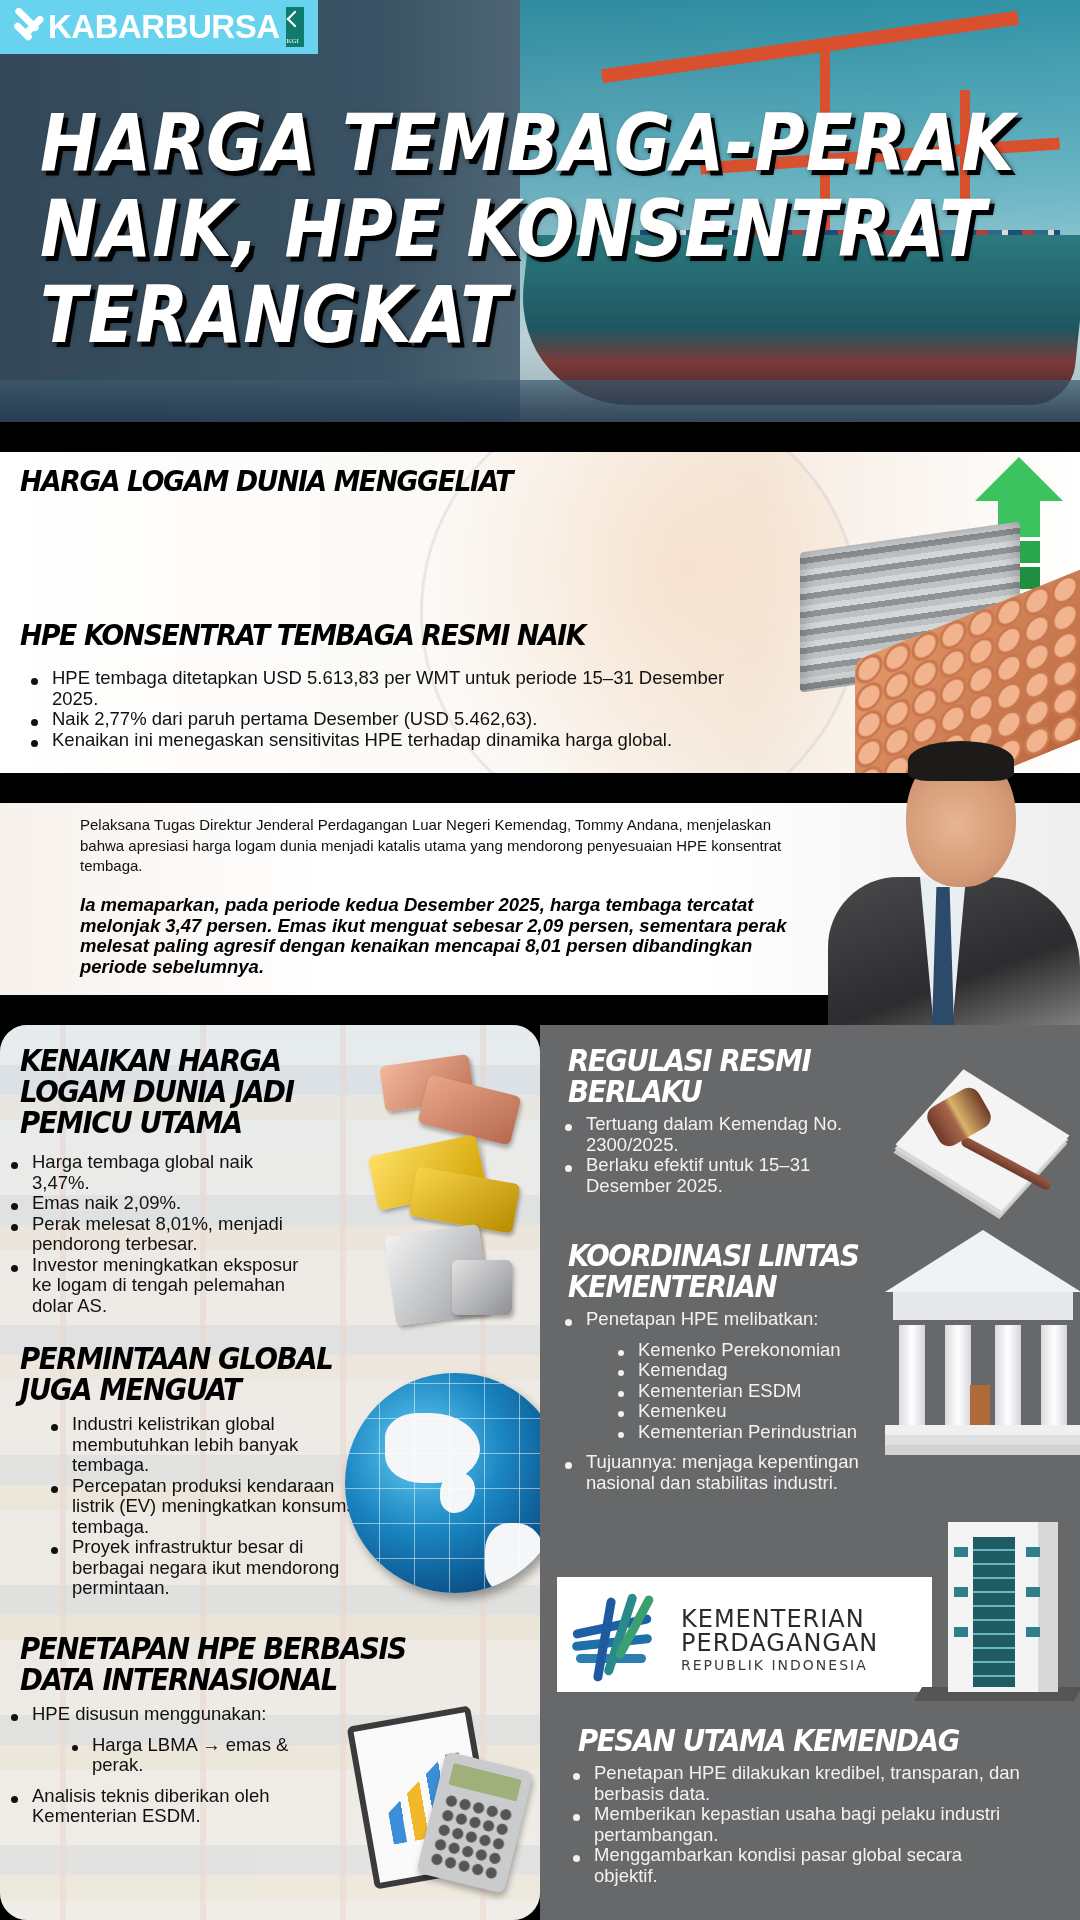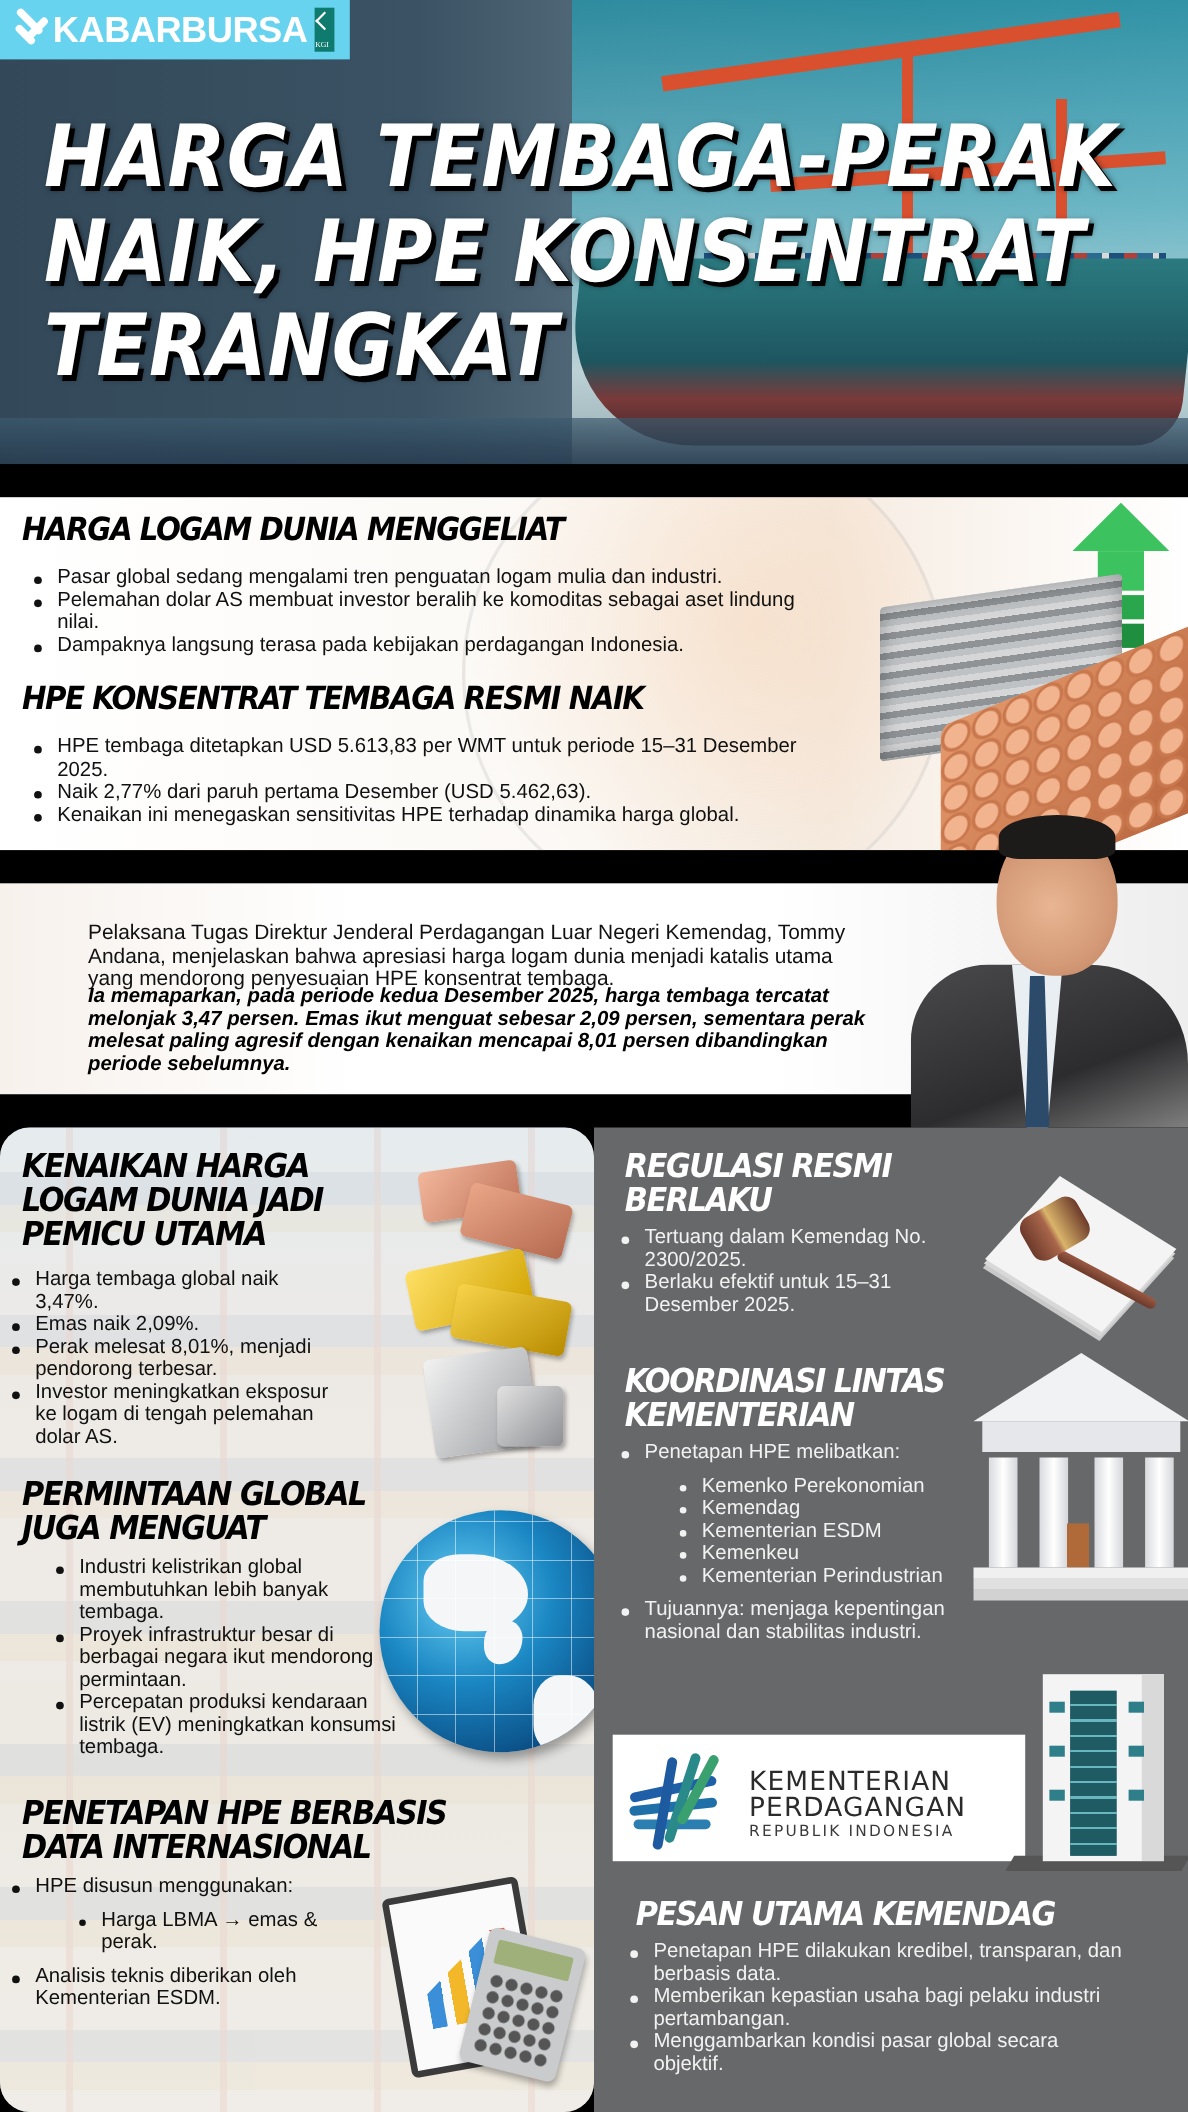--- a/index.html
+++ b/index.html
@@ -61,21 +61,21 @@
   .arrow-stem { position: absolute; left: 198px; top: 4px; width: 42px; height: 36px; background: #3cc35f; }
   .arrow-bar1 { position: absolute; left: 198px; top: 44px; width: 42px; height: 22px; background: #2aa74c; }
   .arrow-bar2 { position: absolute; left: 198px; top: 70px; width: 42px; height: 22px; background: #1f8f3f; }
   .copper-rods { position: absolute; left: 55px; top: 115px; width: 240px; height: 170px;
     background: radial-gradient(circle at 14px 14px, #f2b48e 0 10px, #c9774d 11px 13px, transparent 14px) 0 0/28px 28px, linear-gradient(135deg, #e59a6c, #b8643d);
     transform: skewY(-22deg); border-radius: 10px; }
 
   
   .secB { position: absolute; left: 0; top: 803px; width: 1080px; height: 192px;
     background: linear-gradient(90deg, #f7f1ec 0%, #ffffff 30%, #ffffff 65%, #eeeeee 100%); overflow: hidden; }
-  .secB .p1 { position: absolute; left: 80px; top: 12px; width: 720px; color: #111; font-size: 19px; line-height: 20.5px; margin-top: 24px; }
+  .secB .p1 { position: absolute; left: 80px; top: 12px; width: 720px; color: #111; font-size: 15px; line-height: 20.5px; }
   .secB .p2 { position: absolute; left: 80px; top: 92px; width: 720px; color: #000; font-size: 18.5px; line-height: 20.5px; font-weight: 700; font-style: italic; }
   .person { position: absolute; left: 828px; top: 737px; width: 252px; height: 288px; overflow: hidden; }
   .person .suit { position: absolute; left: 0; top: 140px; width: 252px; height: 160px;
     background: linear-gradient(160deg, #4a4a4c 0%, #2c2c2e 60%, #8a8a8a 100%); border-radius: 70px 90px 0 0; }
   .person .shirt { position: absolute; left: 92px; top: 140px; width: 46px; height: 150px; background: #e9eef2; clip-path: polygon(0 0,100% 0,70% 100%,30% 100%); }
   .person .tie { position: absolute; left: 104px; top: 150px; width: 22px; height: 140px; background: #2c4a6a; clip-path: polygon(20% 0,80% 0,100% 100%,0 100%); }
   .person .head { position: absolute; left: 78px; top: 10px; width: 110px; height: 140px; border-radius: 50% 50% 46% 46%;
     background: radial-gradient(circle at 45% 55%, #e8b592 0%, #d49a77 55%, #b47956 100%); }
   .person .hair { position: absolute; left: 80px; top: 4px; width: 106px; height: 40px; border-radius: 50% 50% 20% 20%; background: #1d1a1a; }
 
@@ -200,25 +200,20 @@
     <div>TERANGKAT</div>
   </h1>
 </section>
 
 <div class="bar" style="top:422px;"></div>
 
 <section class="secA">
   <div class="globe-bg"></div>
 
   <h2 class="h-black h1">HARGA LOGAM DUNIA MENGGELIAT</h2>
-  <ul class="bl l1">
-    <li>Pasar global sedang mengalami tren penguatan logam mulia dan industri.</li>
-    <li>Pelemahan dolar AS membuat investor beralih ke komoditas sebagai aset lindung nilai.</li>
-    <li>Dampaknya langsung terasa pada kebijakan perdagangan Indonesia.</li>
-  </ul>
 
   <h2 class="h-black h2">HPE KONSENTRAT TEMBAGA RESMI NAIK</h2>
   <ul class="bl l2">
     <li>HPE tembaga ditetapkan USD 5.613,83 per WMT untuk periode 15–31 Desember 2025.</li>
     <li>Naik 2,77% dari paruh pertama Desember (USD 5.462,63).</li>
     <li>Kenaikan ini menegaskan sensitivitas HPE terhadap dinamika harga global.</li>
   </ul>
 
   <div class="metal-img">
     <div class="arrow-up"></div>
@@ -270,22 +265,22 @@
     <div class="b ag1"></div>
     <div class="b ag2"></div>
   </div>
 
   <h3 class="h-black h p-h">
     <div>PERMINTAAN GLOBAL</div>
     <div>JUGA MENGUAT</div>
   </h3>
   <ul class="bl p-l">
     <li>Industri kelistrikan global membutuhkan lebih banyak tembaga.</li>
+    <li>Percepatan produksi kendaraan listrik (EV) meningkatkan konsumsi tembaga.</li>
     <li>Proyek infrastruktur besar di berbagai negara ikut mendorong permintaan.</li>
-    <li>Percepatan produksi kendaraan listrik (EV) meningkatkan konsumsi tembaga.</li>
   </ul>
   <div class="globe">
     <div class="land1"></div>
     <div class="land2"></div>
     <div class="land3"></div>
     <div class="grid"></div>
   </div>
 
   <h3 class="h-black h d-h">
     <div>PENETAPAN HPE BERBASIS</div>

